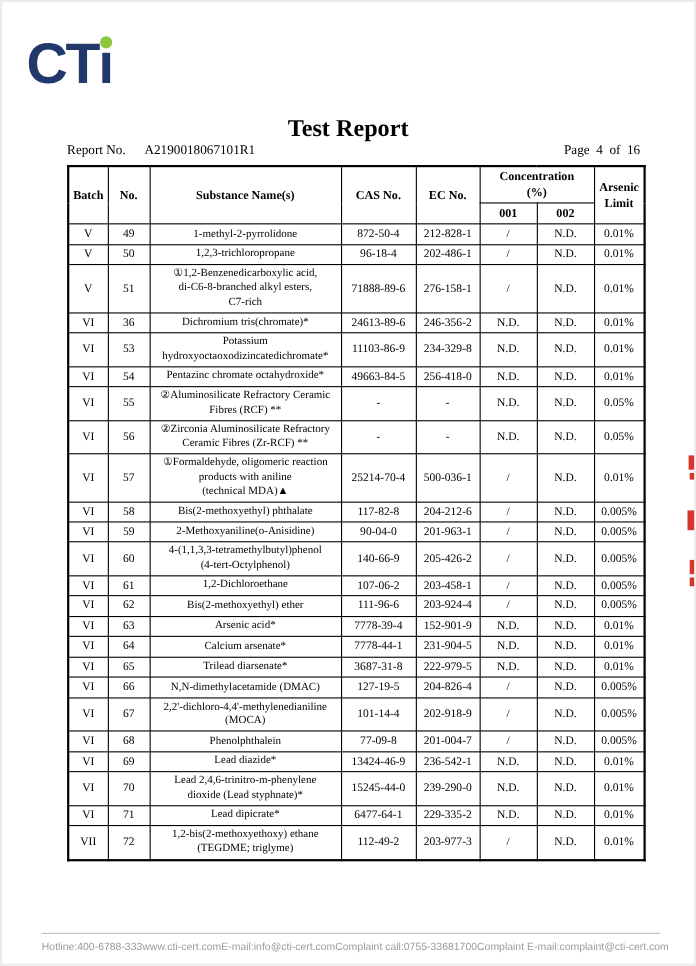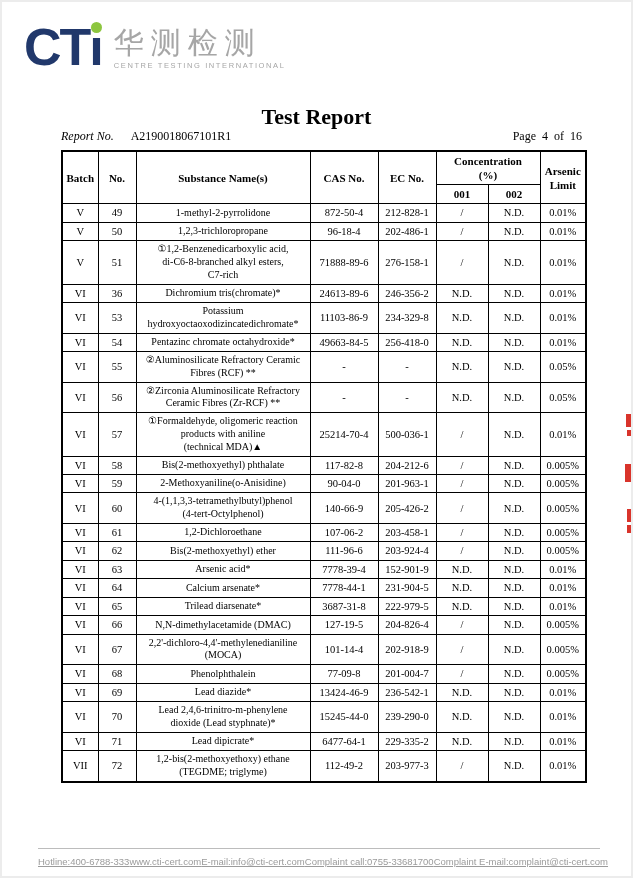--- a/index.html
+++ b/index.html
@@ -7,21 +7,21 @@
   body {
     position:relative;
     background:#ffffff;
     font-family:"Liberation Serif", serif;
     color:#000;
     overflow:hidden;
     border:2px solid #ececec;
   }
 
   
-  .logo { position:absolute; top:12px; left:22px; display:flex; align-items:flex-start; }
+  .logo { position:absolute; top:23px; left:22px; display:flex; align-items:flex-start; }
   .logo-cti {
     font-family:"Liberation Sans", sans-serif;
     font-weight:bold;
     font-size:52px;
     line-height:0.9;
     letter-spacing:-2px;
     color:#21386b;
     position:relative;
     padding-top:10px;
   }
@@ -54,21 +54,21 @@
   .title {
     position:absolute; top:90px; left:0; width:100%;
     text-align:center;
     font-size:22px; font-weight:bold;margin-top:12px;
   }
   .report-line {
     position:absolute; top:127px; left:59px; right:49px;
     display:flex; align-items:baseline;
     font-size:12px;
   }
-  .report-no-label { margin-right:17px;font-style:italic; }
+  .report-no-label { margin-right:17px; }
   .page-label { margin-left:auto; word-spacing:3px; }
 
   
   .tbl-wrap { position:absolute; top:148px; left:59px; }
   table { border-collapse:collapse; width:524px; border:2px solid #000; table-layout:fixed; }
   th, td {
     border:1px solid #000;
     text-align:center;
     vertical-align:middle;
     padding:2px 1px;
@@ -99,32 +99,27 @@
   
   .footer {
     position:absolute; top:846px; left:36px; width:562px;
     border-top:1px solid #bcbcbc;
     padding-top:7px;
     display:flex; justify-content:space-between;
     font-family:"Liberation Sans", sans-serif;
     font-size:9.5px;
     color:#9b9b9b;
     white-space:nowrap;
-    text-decoration:underline;
   }
 </style>
 </head>
 <body>
 
 <div class="logo">
   <div class="logo-cti"><span>CT</span><span style="position:relative;"><span>ı</span><span class="logo-dot"></span></span></div>
-  <div class="logo-cn">
-    <div class="logo-cn-chars">华测检测</div>
-    <div class="logo-sub">CENTRE TESTING INTERNATIONAL</div>
-  </div>
 </div>
 
 <div class="title">Test Report</div>
 
 <div class="report-line">
   <span class="report-no-label">Report No.</span>
   <span>A2190018067101R1</span>
   <span class="page-label">Page 4 of 16</span>
 </div>
 

